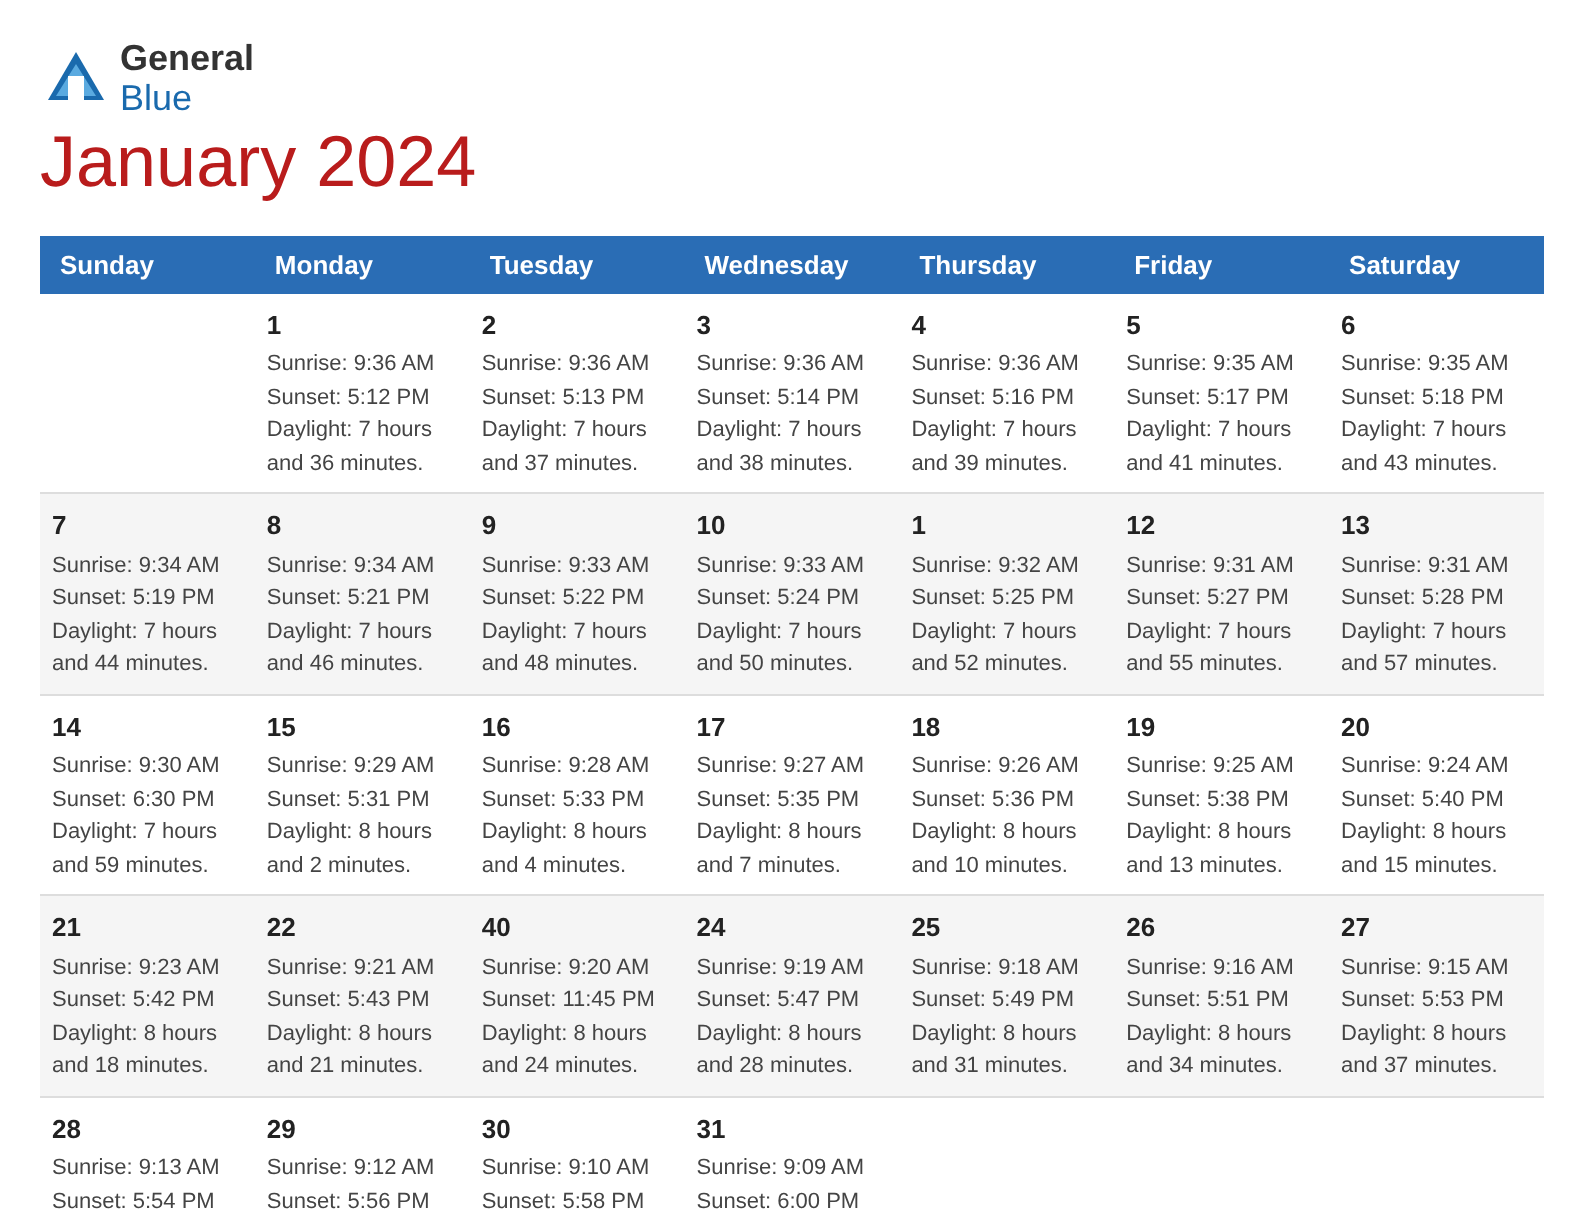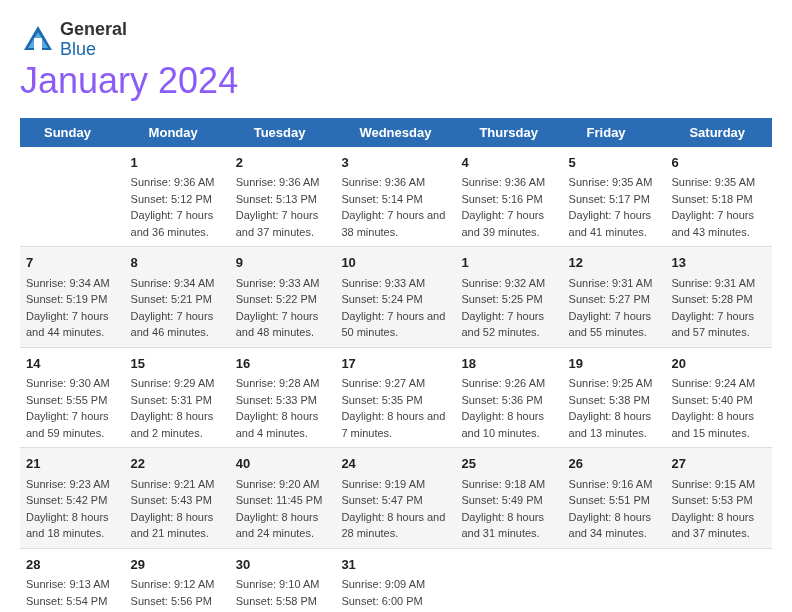--- a/index.html
+++ b/index.html
@@ -40,37 +40,37 @@
       width: 36px;
       height: 36px;
       margin-right: 4px;
     }
     .title-block {
       text-align: right;
     }
     .month-title {
       font-size: 36px;
       font-weight: normal;
-      color: #8b5cf6;
+      color: #b91c1c;
     }
     .location {
       font-size: 16px;
       color: #555;
     }
     table {
       width: 100%;
       border-collapse: collapse;
       font-size: 11px;
     }
     thead tr {
       background-color: #2a6db5;
       color: #fff;
     }
     thead th {
-      padding: 7px 24px;
+      padding: 7px 10px;
       text-align: left;
       font-size: 13px;
       font-weight: bold;
     }
     tbody tr {
       border-bottom: 1px solid #ddd;
     }
     tbody tr:nth-child(odd) {
       background-color: #fff;
     }
@@ -141,21 +141,21 @@
       <tr>
         <td><span class="day-num">7</span><span class="day-info">Sunrise: 9:34 AM</span><br><span class="day-info">Sunset: 5:19 PM</span><br><span class="day-info">Daylight: 7 hours and 44 minutes.</span></td>
         <td><span class="day-num">8</span><span class="day-info">Sunrise: 9:34 AM</span><br><span class="day-info">Sunset: 5:21 PM</span><br><span class="day-info">Daylight: 7 hours and 46 minutes.</span></td>
         <td><span class="day-num">9</span><span class="day-info">Sunrise: 9:33 AM</span><br><span class="day-info">Sunset: 5:22 PM</span><br><span class="day-info">Daylight: 7 hours and 48 minutes.</span></td>
         <td><span class="day-num">10</span><span class="day-info">Sunrise: 9:33 AM</span><br><span class="day-info">Sunset: 5:24 PM</span><br><span class="day-info">Daylight: 7 hours and 50 minutes.</span></td>
         <td><span class="day-num">1</span><span class="day-info">Sunrise: 9:32 AM</span><br><span class="day-info">Sunset: 5:25 PM</span><br><span class="day-info">Daylight: 7 hours and 52 minutes.</span></td>
         <td><span class="day-num">12</span><span class="day-info">Sunrise: 9:31 AM</span><br><span class="day-info">Sunset: 5:27 PM</span><br><span class="day-info">Daylight: 7 hours and 55 minutes.</span></td>
         <td><span class="day-num">13</span><span class="day-info">Sunrise: 9:31 AM</span><br><span class="day-info">Sunset: 5:28 PM</span><br><span class="day-info">Daylight: 7 hours and 57 minutes.</span></td>
       </tr>
       <tr>
-        <td><span class="day-num">14</span><span class="day-info">Sunrise: 9:30 AM</span><br><span class="day-info">Sunset: 5:55 PM</span><br><span class="day-info">Daylight: 7 hours and 59 minutes.</span></td>
+        <td><span class="day-num">14</span><span class="day-info">Sunrise: 9:30 AM</span><br><span class="day-info">Sunset: 6:30 PM</span><br><span class="day-info">Daylight: 7 hours and 59 minutes.</span></td>
         <td><span class="day-num">15</span><span class="day-info">Sunrise: 9:29 AM</span><br><span class="day-info">Sunset: 5:31 PM</span><br><span class="day-info">Daylight: 8 hours and 2 minutes.</span></td>
         <td><span class="day-num">16</span><span class="day-info">Sunrise: 9:28 AM</span><br><span class="day-info">Sunset: 5:33 PM</span><br><span class="day-info">Daylight: 8 hours and 4 minutes.</span></td>
         <td><span class="day-num">17</span><span class="day-info">Sunrise: 9:27 AM</span><br><span class="day-info">Sunset: 5:35 PM</span><br><span class="day-info">Daylight: 8 hours and 7 minutes.</span></td>
         <td><span class="day-num">18</span><span class="day-info">Sunrise: 9:26 AM</span><br><span class="day-info">Sunset: 5:36 PM</span><br><span class="day-info">Daylight: 8 hours and 10 minutes.</span></td>
         <td><span class="day-num">19</span><span class="day-info">Sunrise: 9:25 AM</span><br><span class="day-info">Sunset: 5:38 PM</span><br><span class="day-info">Daylight: 8 hours and 13 minutes.</span></td>
         <td><span class="day-num">20</span><span class="day-info">Sunrise: 9:24 AM</span><br><span class="day-info">Sunset: 5:40 PM</span><br><span class="day-info">Daylight: 8 hours and 15 minutes.</span></td>
       </tr>
       <tr>
         <td><span class="day-num">21</span><span class="day-info">Sunrise: 9:23 AM</span><br><span class="day-info">Sunset: 5:42 PM</span><br><span class="day-info">Daylight: 8 hours and 18 minutes.</span></td>
         <td><span class="day-num">22</span><span class="day-info">Sunrise: 9:21 AM</span><br><span class="day-info">Sunset: 5:43 PM</span><br><span class="day-info">Daylight: 8 hours and 21 minutes.</span></td>

